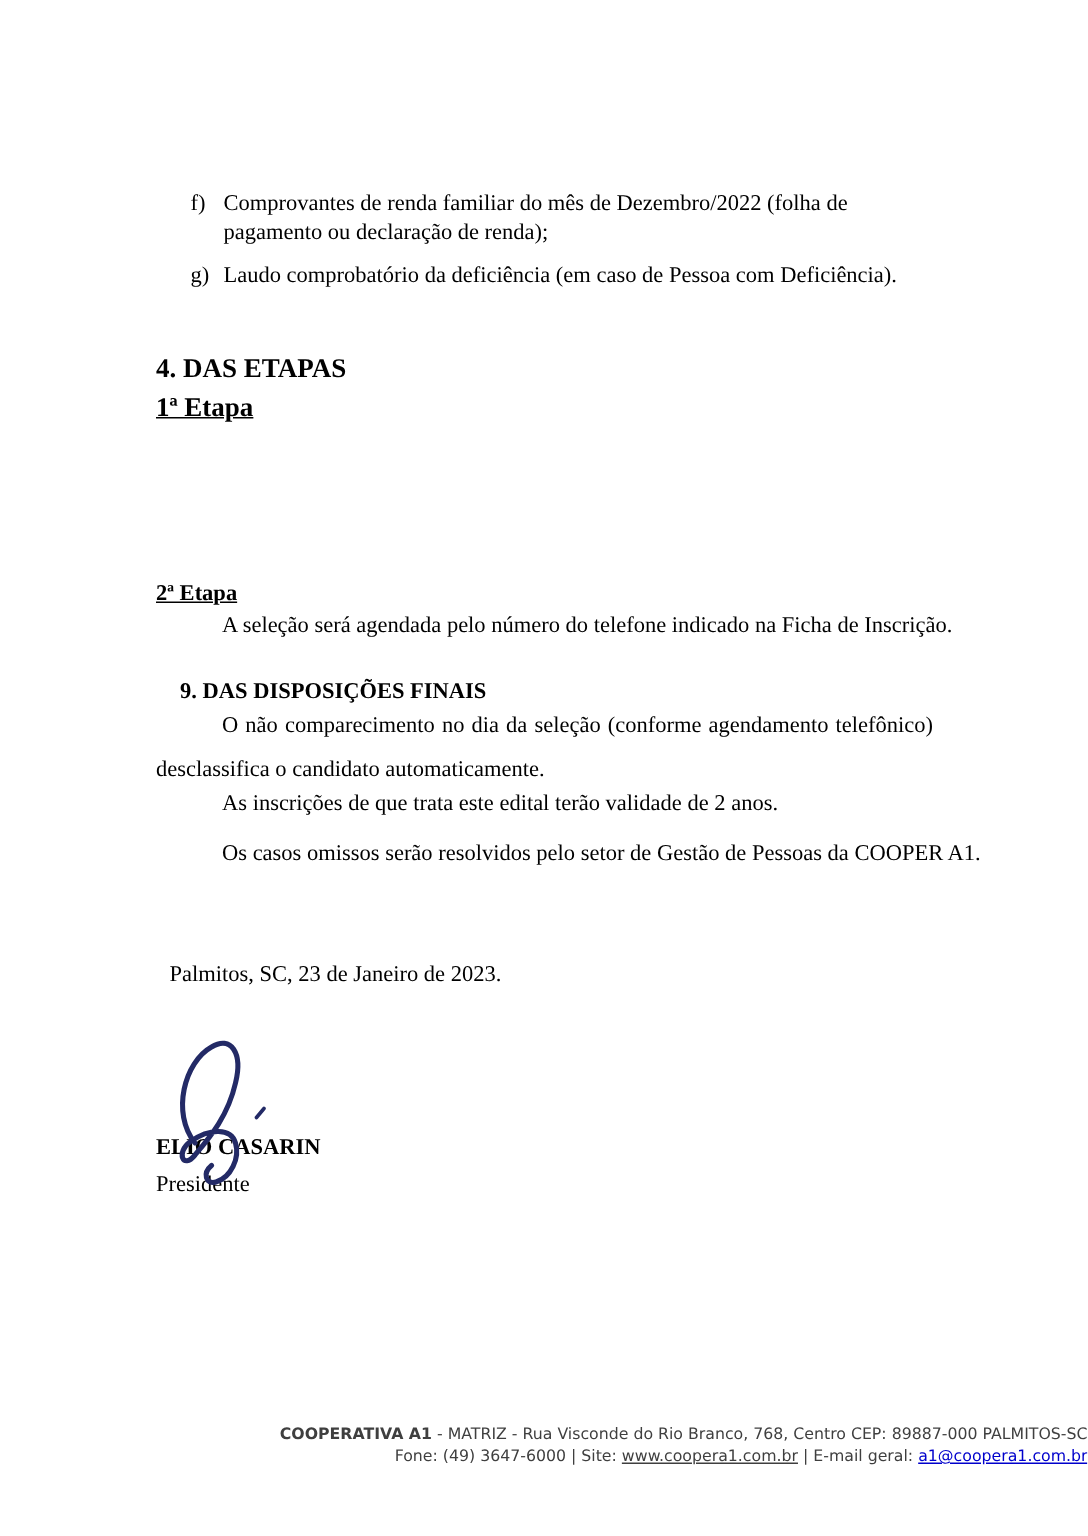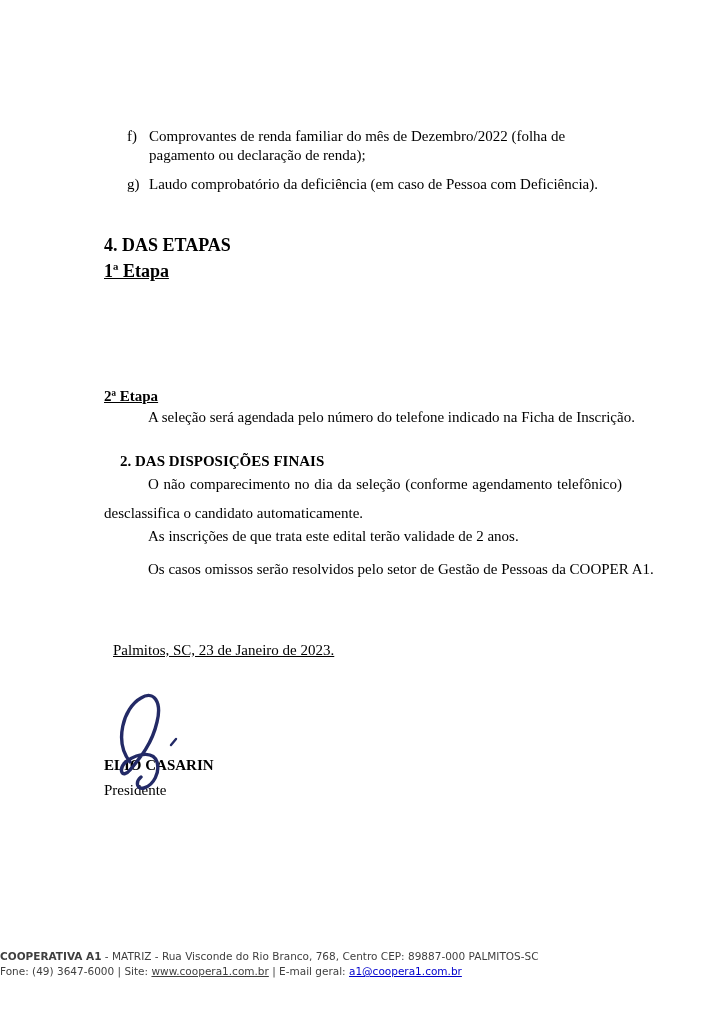--- a/index.html
+++ b/index.html
@@ -34,21 +34,21 @@
 
   .ref-italic { font-style: italic; text-decoration: underline; }
 
   .signer-name { font-weight: bold; line-height: 20px; }
   .signer-title { line-height: 20px; }
 
   .signature-svg { position: absolute; left: 108px; top: 692px; pointer-events: none; z-index: 5; }
 
   .footer {
     left: 0; top: 949px; width: 725px;
-    text-align: left;
+    text-align: right;
     font-family: "DejaVu Sans", sans-serif;
     font-size: 10.5px;
     line-height: 15px;
     color: #3f3f3f;
   }
   .footer b { font-weight: bold; }
   .footer-link-site { color: #3f3f3f; text-decoration: underline; cursor: pointer; }
   .footer-link-email { text-decoration: underline; cursor: pointer; }
 </style>
 </head>
@@ -69,30 +69,30 @@
 
   <h3 class="abs heading" style="left:104px; top:235px; font-size:18px;">4. DAS ETAPAS</h3>
 
   <h4 class="abs heading heading-underline" style="left:104px; top:261px; font-size:18px;">1ª Etapa</h4>
 
 
   <h4 class="abs heading heading-underline" style="left:104px; top:386px; font-size:15px;">2ª Etapa</h4>
 
   <p class="abs para-plain" style="left:148px; top:407px;">A seleção será agendada pelo número do telefone indicado na Ficha de Inscrição.</p>
 
-  <h3 class="abs heading" style="left:120px; top:451px; font-size:15px;">2. DAS DISPOSIÇÕES FINAIS</h3>
+  <h3 class="abs heading" style="left:120px; top:451px; font-size:15px;">9. DAS DISPOSIÇÕES FINAIS</h3>
 
   <p class="abs para" style="left:104px; top:470px;">O não comparecimento no dia da seleção (conforme agendamento telefônico) desclassifica o candidato automaticamente.</p>
 
   <p class="abs para-plain" style="left:148px; top:526px;">As inscrições de que trata este edital terão validade de 2 anos.</p>
 
   <p class="abs para-plain" style="left:148px; top:559px;">Os casos omissos serão resolvidos pelo setor de Gestão de Pessoas da COOPER A1.</p>
 
 
-  <p class="abs para-plain" style="left:113px; top:640px;text-decoration:underline;">Palmitos, SC, 23 de Janeiro de 2023.</p>
+  <p class="abs para-plain" style="left:113px; top:640px;">Palmitos, SC, 23 de Janeiro de 2023.</p>
 
   <svg class="signature-svg" width="85" height="102" viewBox="0 0 85 102" aria-hidden="true">
     <path d="M 22 70 C 6 50, 15 16, 33 6 C 46 -2, 54 10, 49 30 C 44 52, 32 66, 22 78 C 14 88, 9 76, 19 69 C 32 60, 46 60, 49 70 C 52 80, 46 93, 36 96 C 29 98, 27 90, 33 85" fill="none" stroke="#232a66" stroke-width="3.4" stroke-linecap="round" stroke-linejoin="round"></path>
     <path d="M 63 53 L 68 47" fill="none" stroke="#232a66" stroke-width="2.4" stroke-linecap="round"></path>
   </svg>
 
   <p class="abs signer-name" style="left:104px; top:755px;">ELIO CASARIN</p>
 
   <p class="abs signer-title" style="left:104px; top:780px;">Presidente</p>
 

